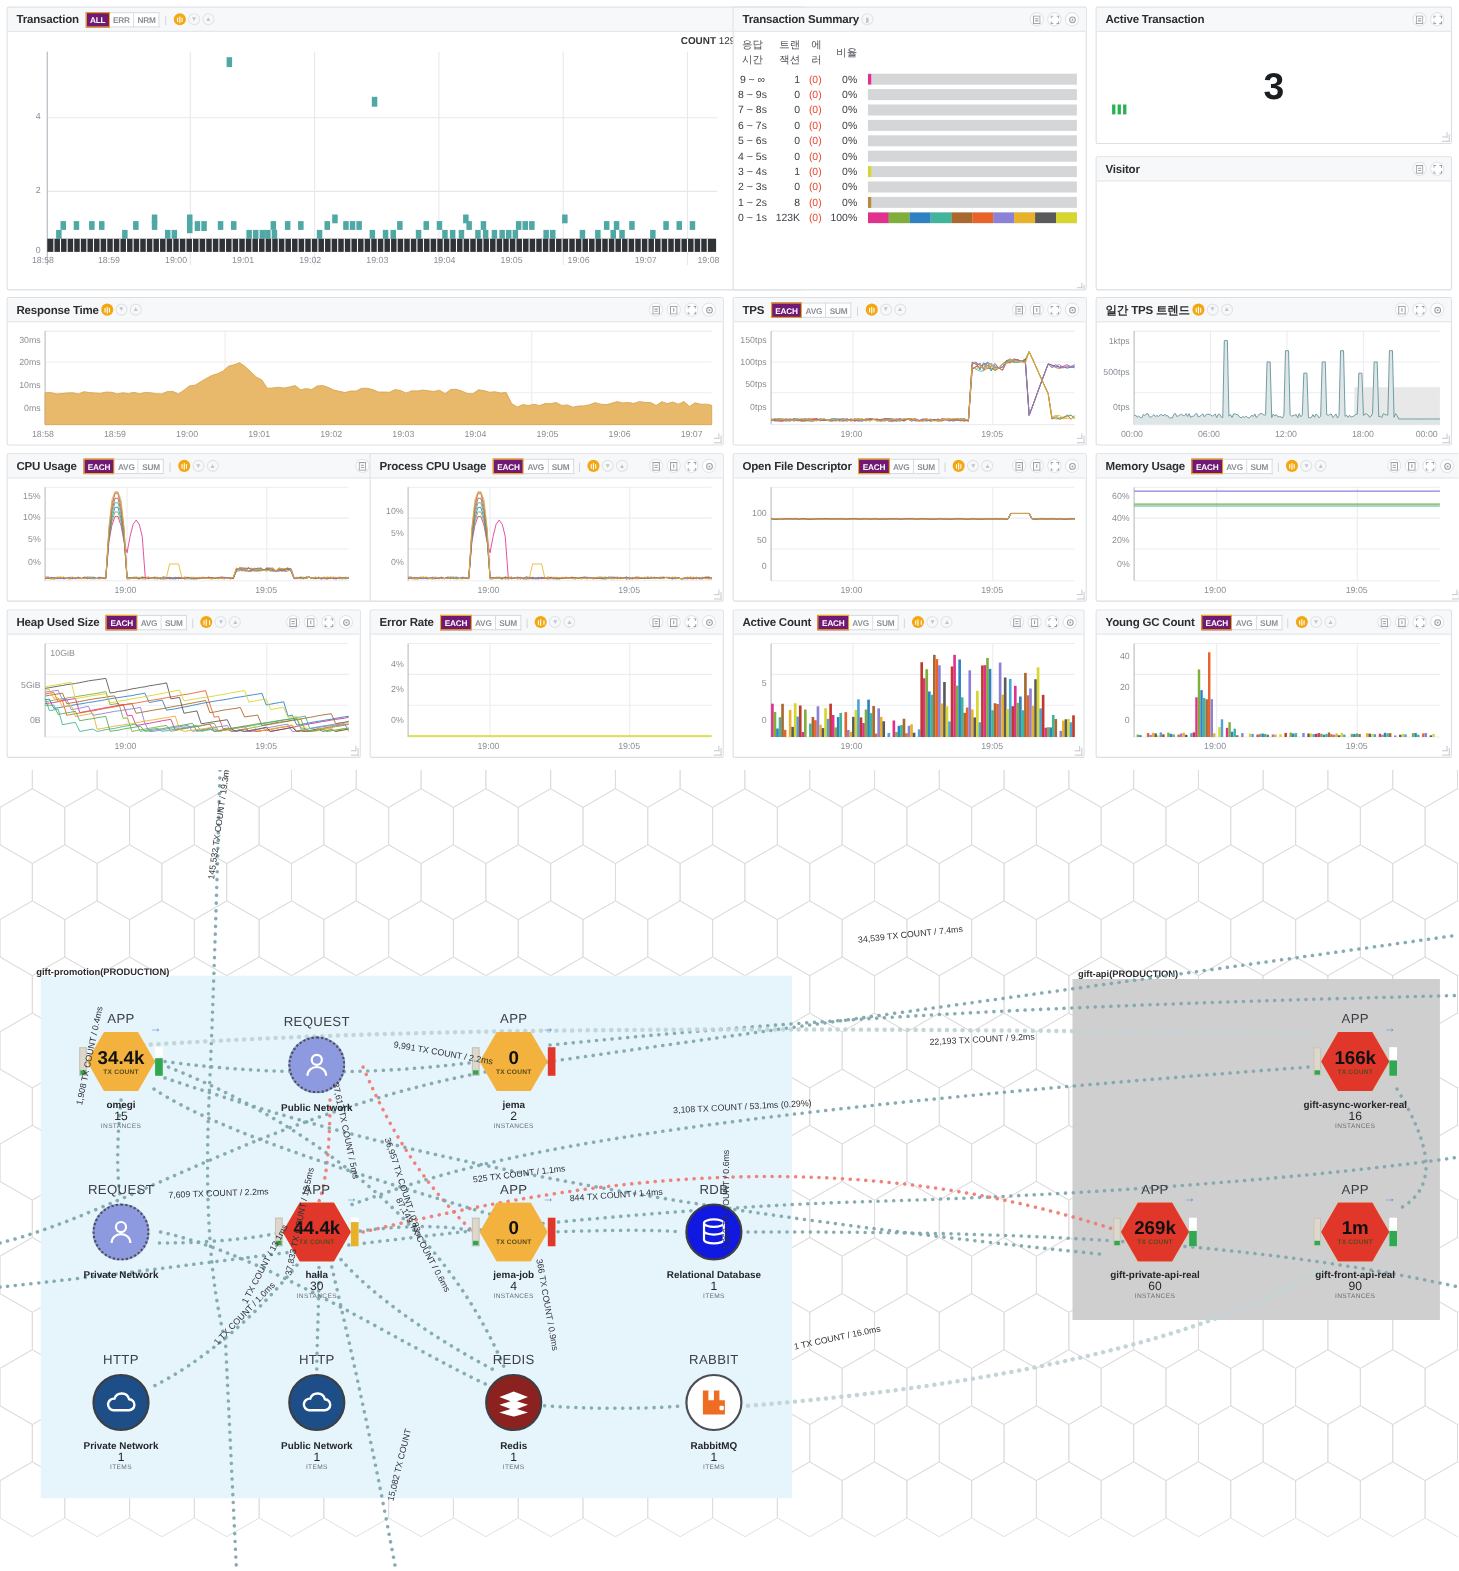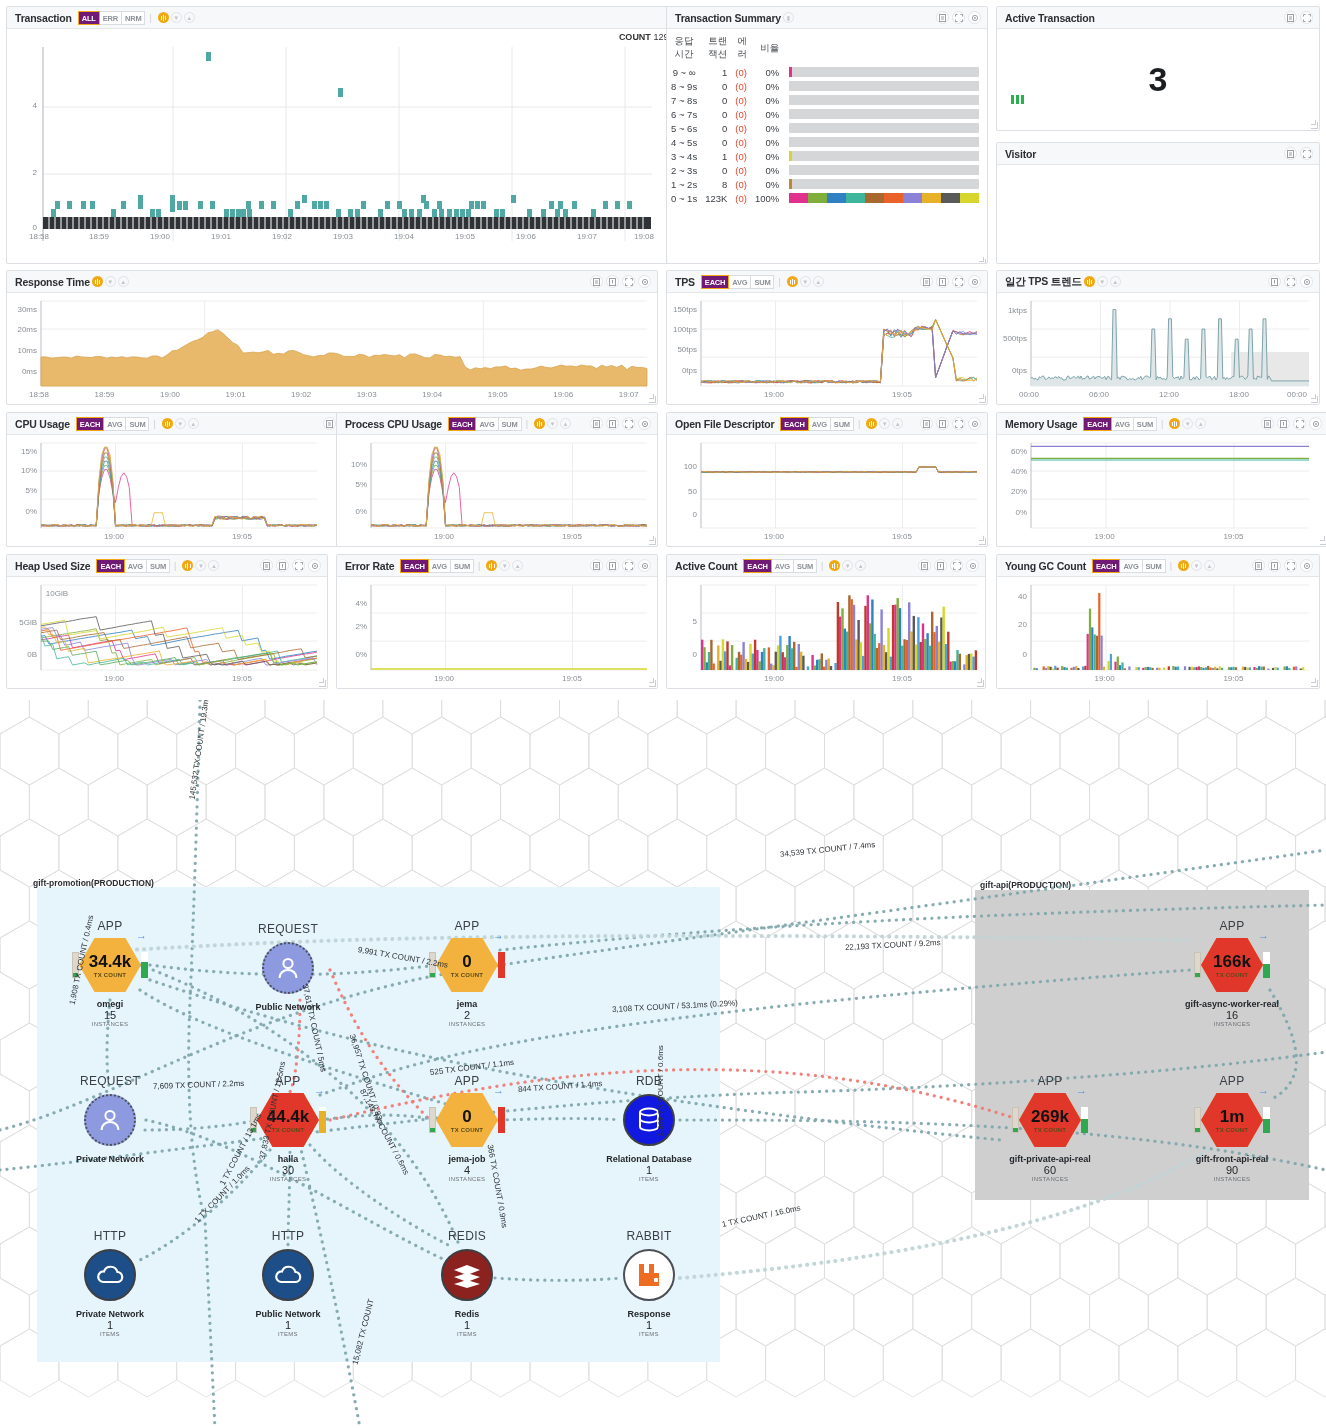--- a/index.html
+++ b/index.html
@@ -2275,21 +2275,21 @@
       </div>
       <div class="node" style="left: 649px; top: 575px;">
         <div class="kind">RABBIT</div>
         <div class="circ-node solid" style="background:#fff;border-color:#4b4f55;">
           <svg width="26" height="26" viewBox="0 0 26 26">
             <path d="M3 2h5v9h5V2h5v9h5v13H3z" fill="#ef6c23"></path>
             <rect x="18" y="16" width="4" height="4" rx="1" fill="#fff"></rect>
           </svg>
         </div>
         <div class="cap">
-        <div class="nm">Response</div>
+        <div class="nm">RabbitMQ</div>
         <div class="ct">1</div>
         <div class="un">ITEMS</div>
       </div>
       </div>
     </div>
   <div id="edgelabels">
       <div class="edgelabel" style="left: 192px; top: 95px; transform: rotate(-82deg);">145,532 TX COUNT / 19.3ms</div>
       <div class="edgelabel" style="left: 780px; top: 150px; transform: rotate(-6deg);">34,539 TX COUNT / 7.4ms</div>
       <div class="edgelabel" style="left: 845px; top: 243px; transform: rotate(-3deg);">22,193 TX COUNT / 9.2ms</div>
       <div class="edgelabel" style="left: 358px; top: 245px; transform: rotate(10deg);">9,991 TX COUNT / 2.2ms</div>

